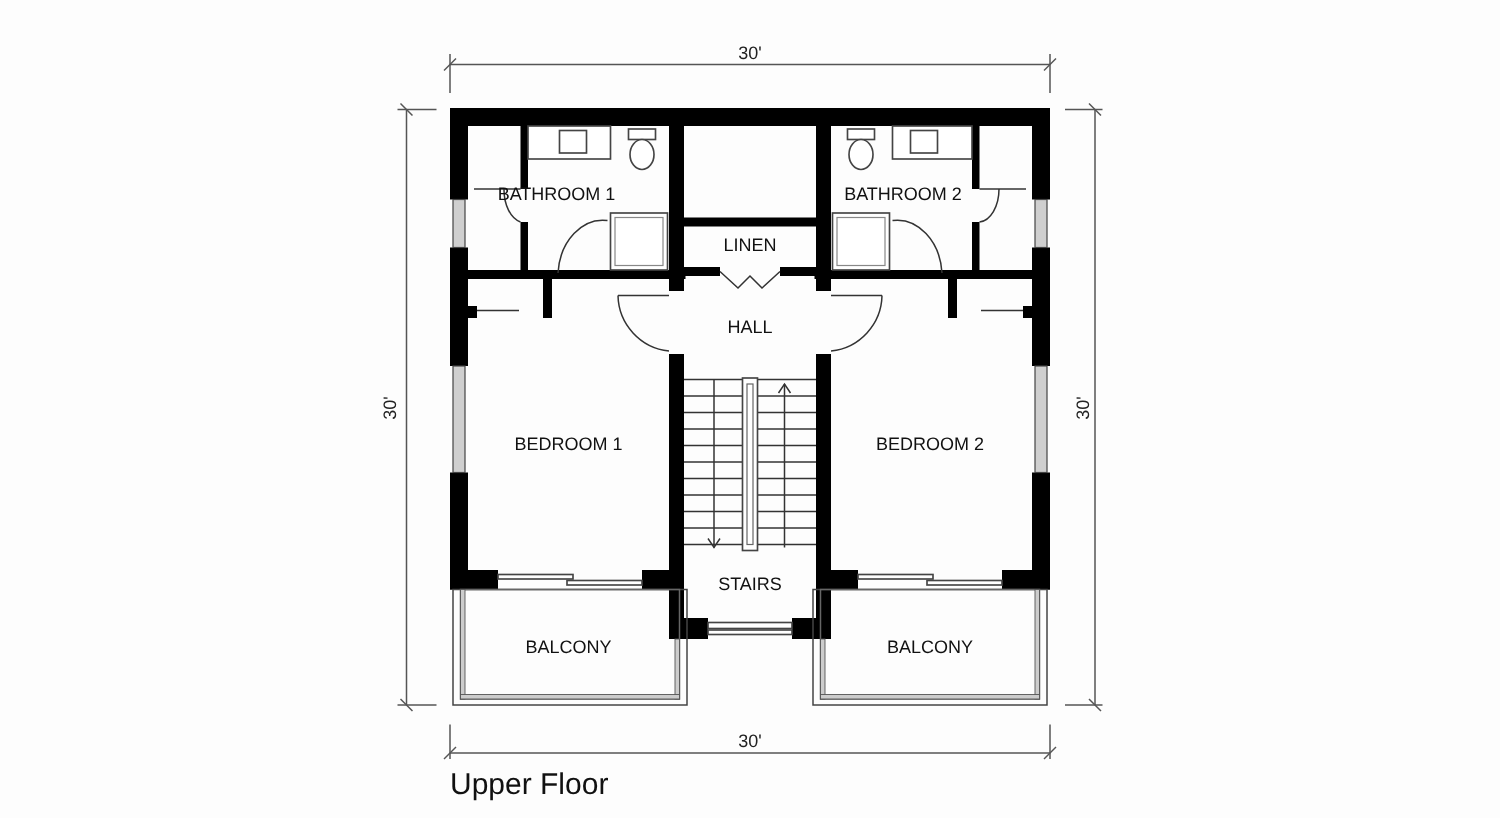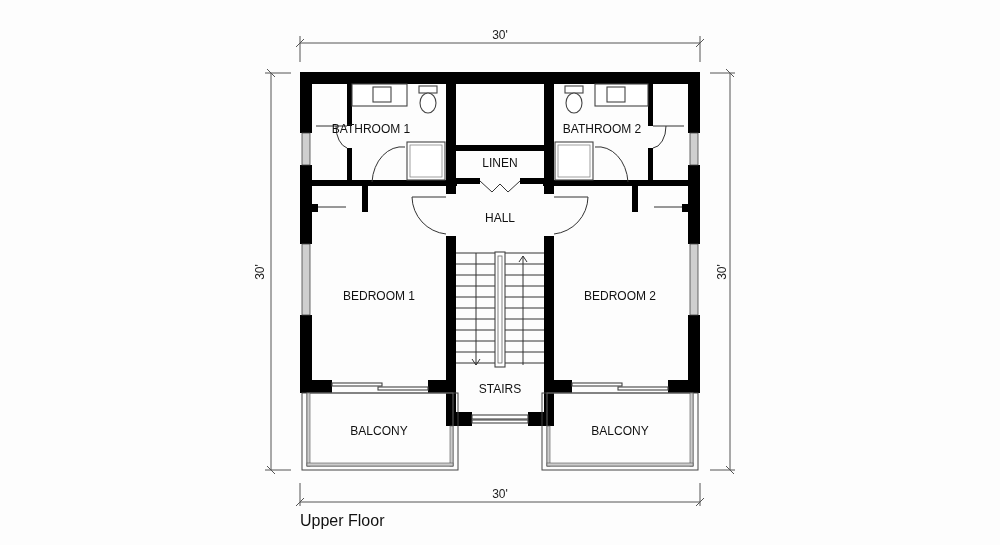--- a/index.html
+++ b/index.html
@@ -1,20 +1,20 @@
 <!DOCTYPE html>
 <html><head>
 <meta charset="utf-8">
 <style>
   html, body { margin: 0; padding: 0; background: #fdfdfd; }
   body { width: 1000px; height: 545px; overflow: hidden; position: relative; font-family: "Liberation Sans", sans-serif; }
   #plan { position: absolute; left: 0; top: 0; width: 1000px; height: 545px; }
   .lbl { font-family: "Liberation Sans", sans-serif; font-size: 12px; fill: #111; text-anchor: middle; dominant-baseline: middle; }
   .dim { font-family: "Liberation Sans", sans-serif; font-size: 12px; fill: #222; text-anchor: middle; }
-  .title { position: absolute; left: 300px; top: 512px; font-size: 16px; color: #111; font-family: "Liberation Sans", sans-serif; }
+  .title { position: absolute; left: 300px; top: 512px; font-size: 20px; color: #111; font-family: "Liberation Sans", sans-serif; }
   .wall { fill: #000; }
   .thin { fill: none; stroke: #333; stroke-width: 1; }
   .win { fill: #cfcfcf; stroke: #444; stroke-width: 0.8; }
   .fix { fill: #fff; stroke: #444; stroke-width: 1.1; }
 </style>
 </head>
 <body>
 
 <svg id="plan" viewBox="0 0 1000 545" xmlns="http://www.w3.org/2000/svg">
 

